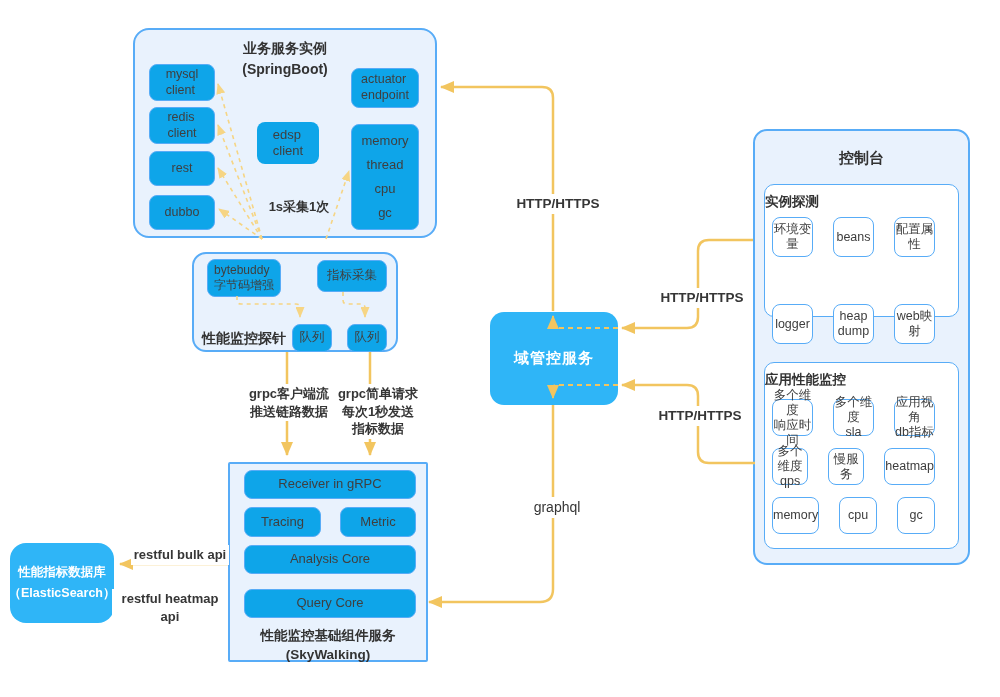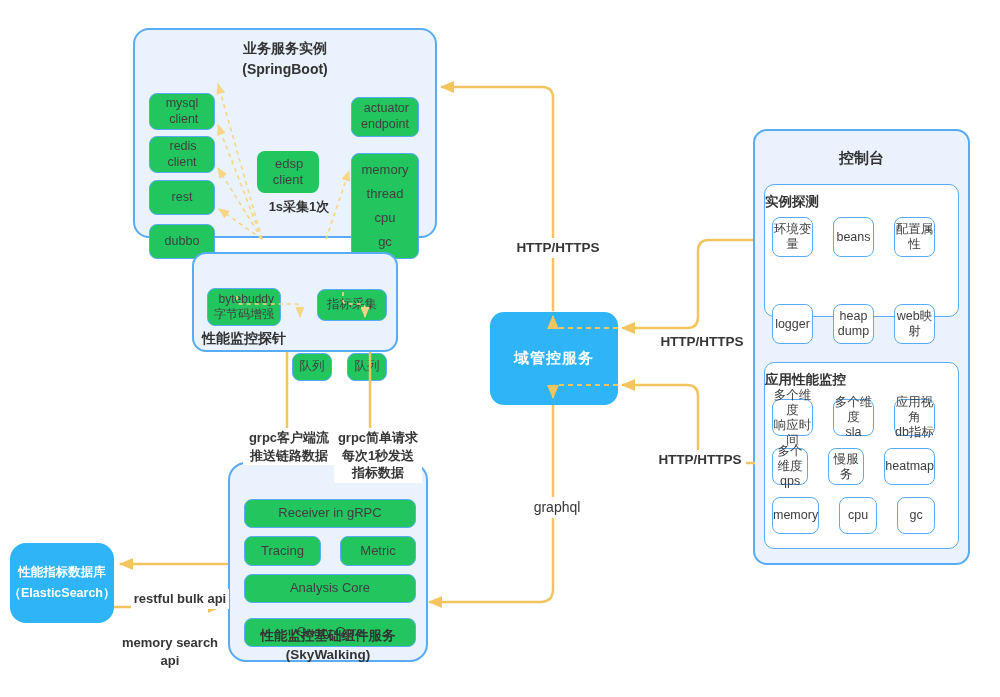--- a/index.html
+++ b/index.html
@@ -1,29 +1,29 @@
 <!DOCTYPE html>
 <html><head>
 <meta charset="utf-8">
 <style>
   html,body{margin:0;padding:0;background:#fff;}
   #stage{position:relative;width:1000px;height:697px;background:#fff;overflow:hidden;
          font-family:"Liberation Sans","DejaVu Sans",sans-serif;color:#3d3d3d;}
   .panel{position:absolute;background:#e9f2fd;border:2px solid #58acf7;border-radius:16px;box-sizing:border-box;}
-  .wbox{position:absolute;background:#22c55e;border:1.5px solid #58acf7;border-radius:8px;box-sizing:border-box;
-        display:flex;align-items:center;justify-content:center;text-align:right;
-        font-size:12.5px;line-height:1.25;color:#3f3f3f;white-space:pre-line;margin-top:29px;}
+  .wbox{position:absolute;background:#0ea5e9;border:1.5px solid #58acf7;border-radius:8px;box-sizing:border-box;
+        display:flex;align-items:center;justify-content:center;text-align:left;
+        font-size:12.5px;line-height:1.25;color:#3f3f3f;white-space:pre-line;}
   .plain{border:none;}
   .bluebox{position:absolute;background:#2fb5f7;border-radius:14px;display:flex;align-items:center;justify-content:center;
         text-align:center;color:#fff;font-weight:700;white-space:pre-line;}
   .ptitle{position:absolute;width:100%;text-align:center;font-weight:700;font-size:14px;color:#333;white-space:pre-line;line-height:1.5;}
   .corner-label{position:absolute;font-weight:700;font-size:14px;color:#333;}
   .edge-label{position:absolute;z-index:3;font-size:13px;color:#363636;background:#fff;
         text-align:center;white-space:pre-line;line-height:1.35;padding:1px 2px;}
-  .semibold{font-weight:700;margin-top:44px;}
+  .semibold{font-weight:700;}
   svg.overlay{position:absolute;left:0;top:0;z-index:2;pointer-events:none;}
   .grid3{position:absolute;left:0;right:16px;display:grid;grid-template-columns:repeat(3,1fr);
         padding:0 7px;column-gap:20px;box-sizing:border-box;}
   .grid3 .cell{position:relative;background:#fff;border:1.5px solid #58acf7;border-radius:8px;
         display:flex;align-items:center;justify-content:center;text-align:center;
         font-size:12.5px;line-height:1.2;white-space:pre-line;}
   .innerpanel{position:absolute;background:#fff;border:1.5px solid #58acf7;border-radius:10px;box-sizing:border-box;}
   .innerpanel .ititle{position:absolute;top:8px;width:100%;font-weight:700;font-size:13.5px;color:#333;}
   .metrics-list{position:absolute;display:flex;flex-direction:column;justify-content:space-around;align-items:center;
         font-size:13px;color:#3f3f3f;}
@@ -137,21 +137,21 @@
         <div class="cell">heatmap</div>
       </div>
       <div class="grid3" style="top:134px;grid-auto-rows:37px;">
         <div class="cell">memory</div>
         <div class="cell">cpu</div>
         <div class="cell">gc</div>
       </div>
     </div>
   </div>
 
-  <div class="panel" style="left:228px;top:462px;width:200px;height:200px;border-radius:18px;">
+  <div class="panel" style="left:228px;top:462px;width:200px;height:200px;border-radius:2px;">
     <div class="wbox" style="left:14px;top:6px;width:172px;height:29px;font-size:13px;">Receiver in gRPC</div>
     <div class="wbox" style="left:14px;top:43px;width:77px;height:30px;font-size:13px;">Tracing</div>
     <div class="wbox" style="left:110px;top:43px;width:76px;height:30px;font-size:13px;">Metric</div>
     <div class="wbox" style="left:14px;top:81px;width:172px;height:29px;font-size:13px;">Analysis Core</div>
     <div class="wbox" style="left:14px;top:125px;width:172px;height:29px;font-size:13px;">Query Core</div>
     <div class="ptitle" style="top:163px;font-size:13.5px;line-height:1.4;">性能监控基础组件服务
 (SkyWalking)</div>
   </div>
 
   <div class="bluebox" style="left:10px;top:543px;width:104px;height:80px;font-size:12.5px;line-height:1.7;border-radius:16px;">性能指标数据库
@@ -160,15 +160,15 @@
   <div class="edge-label semibold" style="left:510px;top:194px;width:92px;font-size:13.5px;">HTTP/HTTPS</div>
   <div class="edge-label semibold" style="left:656px;top:288px;width:88px;font-size:13.5px;">HTTP/HTTPS</div>
   <div class="edge-label semibold" style="left:654px;top:406px;width:88px;font-size:13.5px;">HTTP/HTTPS</div>
   <div class="edge-label" style="left:527px;top:497px;width:56px;font-size:14px;">graphql</div>
   <div class="edge-label semibold" style="left:243px;top:384px;width:88px;">grpc客户端流
 推送链路数据</div>
   <div class="edge-label semibold" style="left:334px;top:384px;width:84px;">grpc简单请求
 每次1秒发送
 指标数据</div>
   <div class="edge-label semibold" style="left:131px;top:545px;width:94px;">restful bulk api</div>
-  <div class="edge-label semibold" style="left:112px;top:589px;width:112px;">memory search api</div>
+  <div class="edge-label semibold" style="left:112px;top:589px;width:112px;">restful heatmap api</div>
 
 </div>
 
 </body></html>

